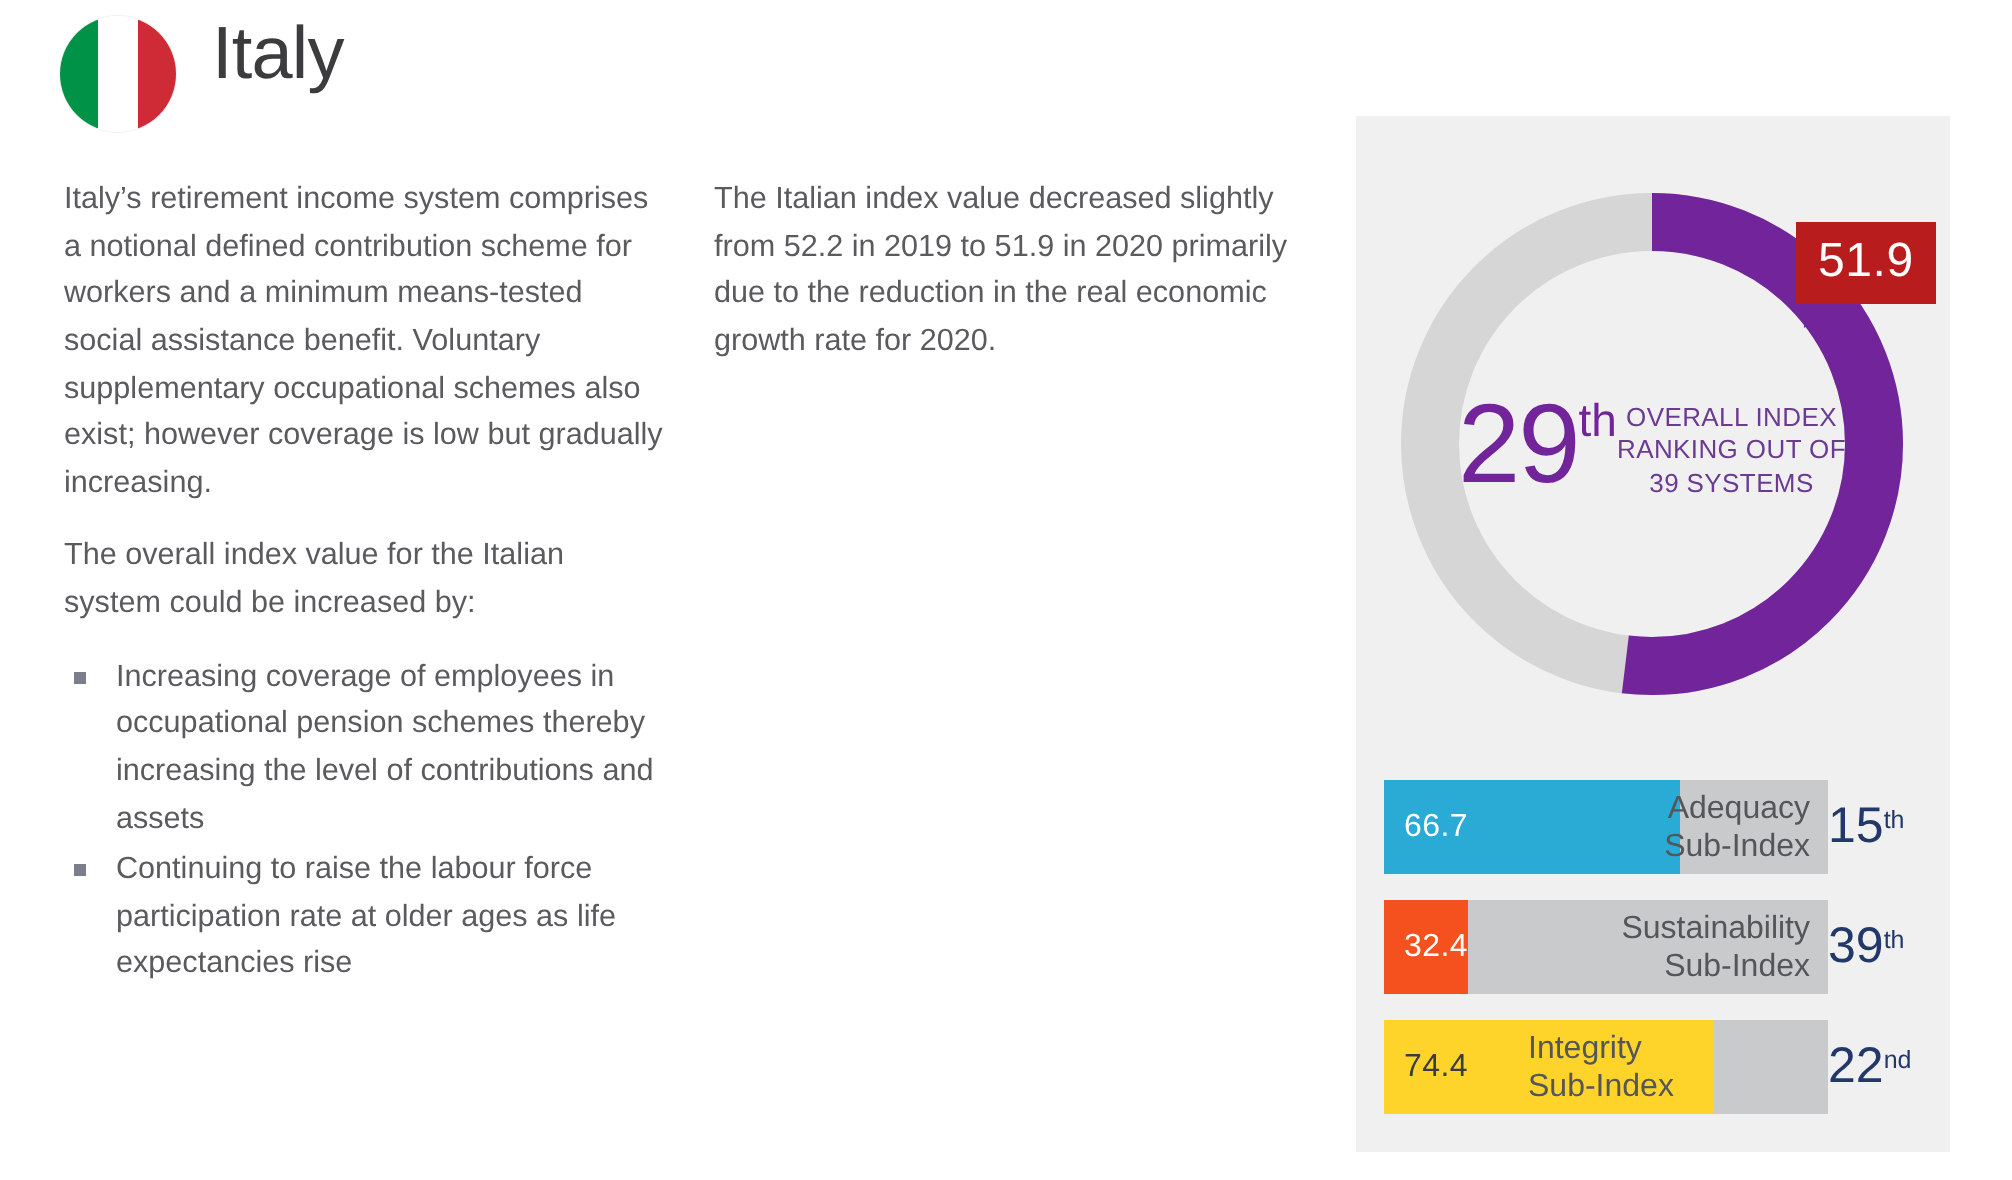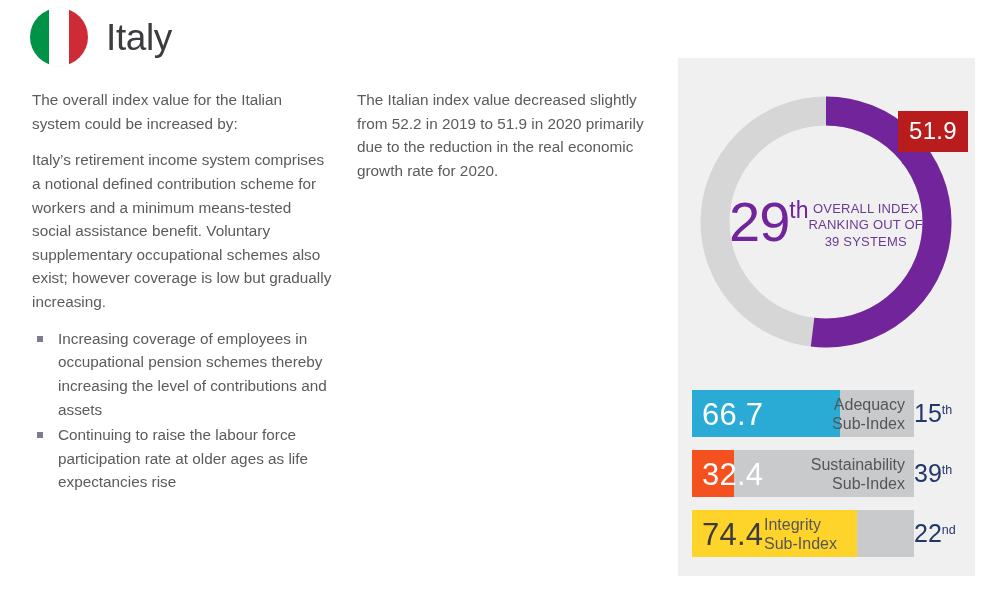--- a/index.html
+++ b/index.html
@@ -15,21 +15,20 @@
     color: #58595b;
     overflow: hidden;
   }
 
   
   .header {
     position: absolute;
     left: 30px;
     top: 8px;
     display: flex;
-    align-items: center;
     gap: 18px;
   }
   .flag-icon {
     width: 58px;
     height: 58px;
     border-radius: 50%;
     overflow: hidden;
     display: flex;
     flex-shrink: 0;
     box-shadow: 0 0 0 0.5px rgba(0,0,0,0.06);
@@ -181,21 +180,21 @@
     position: absolute;
     left: 0;
     top: 0;
     height: 100%;
   }
   .bar-value {
     position: absolute;
     left: 10px;
     top: 50%;
     transform: translateY(-50%);
-    font-size: 31px;
+    font-size: 16px;
     line-height: 1;
     letter-spacing: 0.2px;
   }
   .bar-label {
     position: absolute;
     top: 50%;
     transform: translateY(-50%);
     font-size: 16px;
     line-height: 1.2;
     color: #55565a;
@@ -224,22 +223,22 @@
 <div class="header">
   <div class="flag-icon">
     <div class="flag-stripe" style="background:#009246"></div>
     <div class="flag-stripe" style="background:#ffffff"></div>
     <div class="flag-stripe" style="background:#ce2b37"></div>
   </div>
   <div class="country-title">Italy</div>
 </div>
 
 <div class="col col-1">
+  <p>Italy’s retirement income system comprises a notional defined contribution scheme for workers and a minimum means-tested social assistance benefit. Voluntary supplementary occupational schemes also exist; however coverage is low but gradually increasing.</p>
   <p>The overall index value for the Italian system could be increased by:</p>
-  <p>Italy’s retirement income system comprises a notional defined contribution scheme for workers and a minimum means-tested social assistance benefit. Voluntary supplementary occupational schemes also exist; however coverage is low but gradually increasing.</p>
   <ul>
     <li>
       <span class="bullet-square"></span>
       <span>Increasing coverage of employees in occupational pension schemes thereby increasing the level of contributions and assets</span>
     </li>
     <li>
       <span class="bullet-square"></span>
       <span>Continuing to raise the labour force participation rate at older ages as life expectancies rise</span>
     </li>
   </ul>

